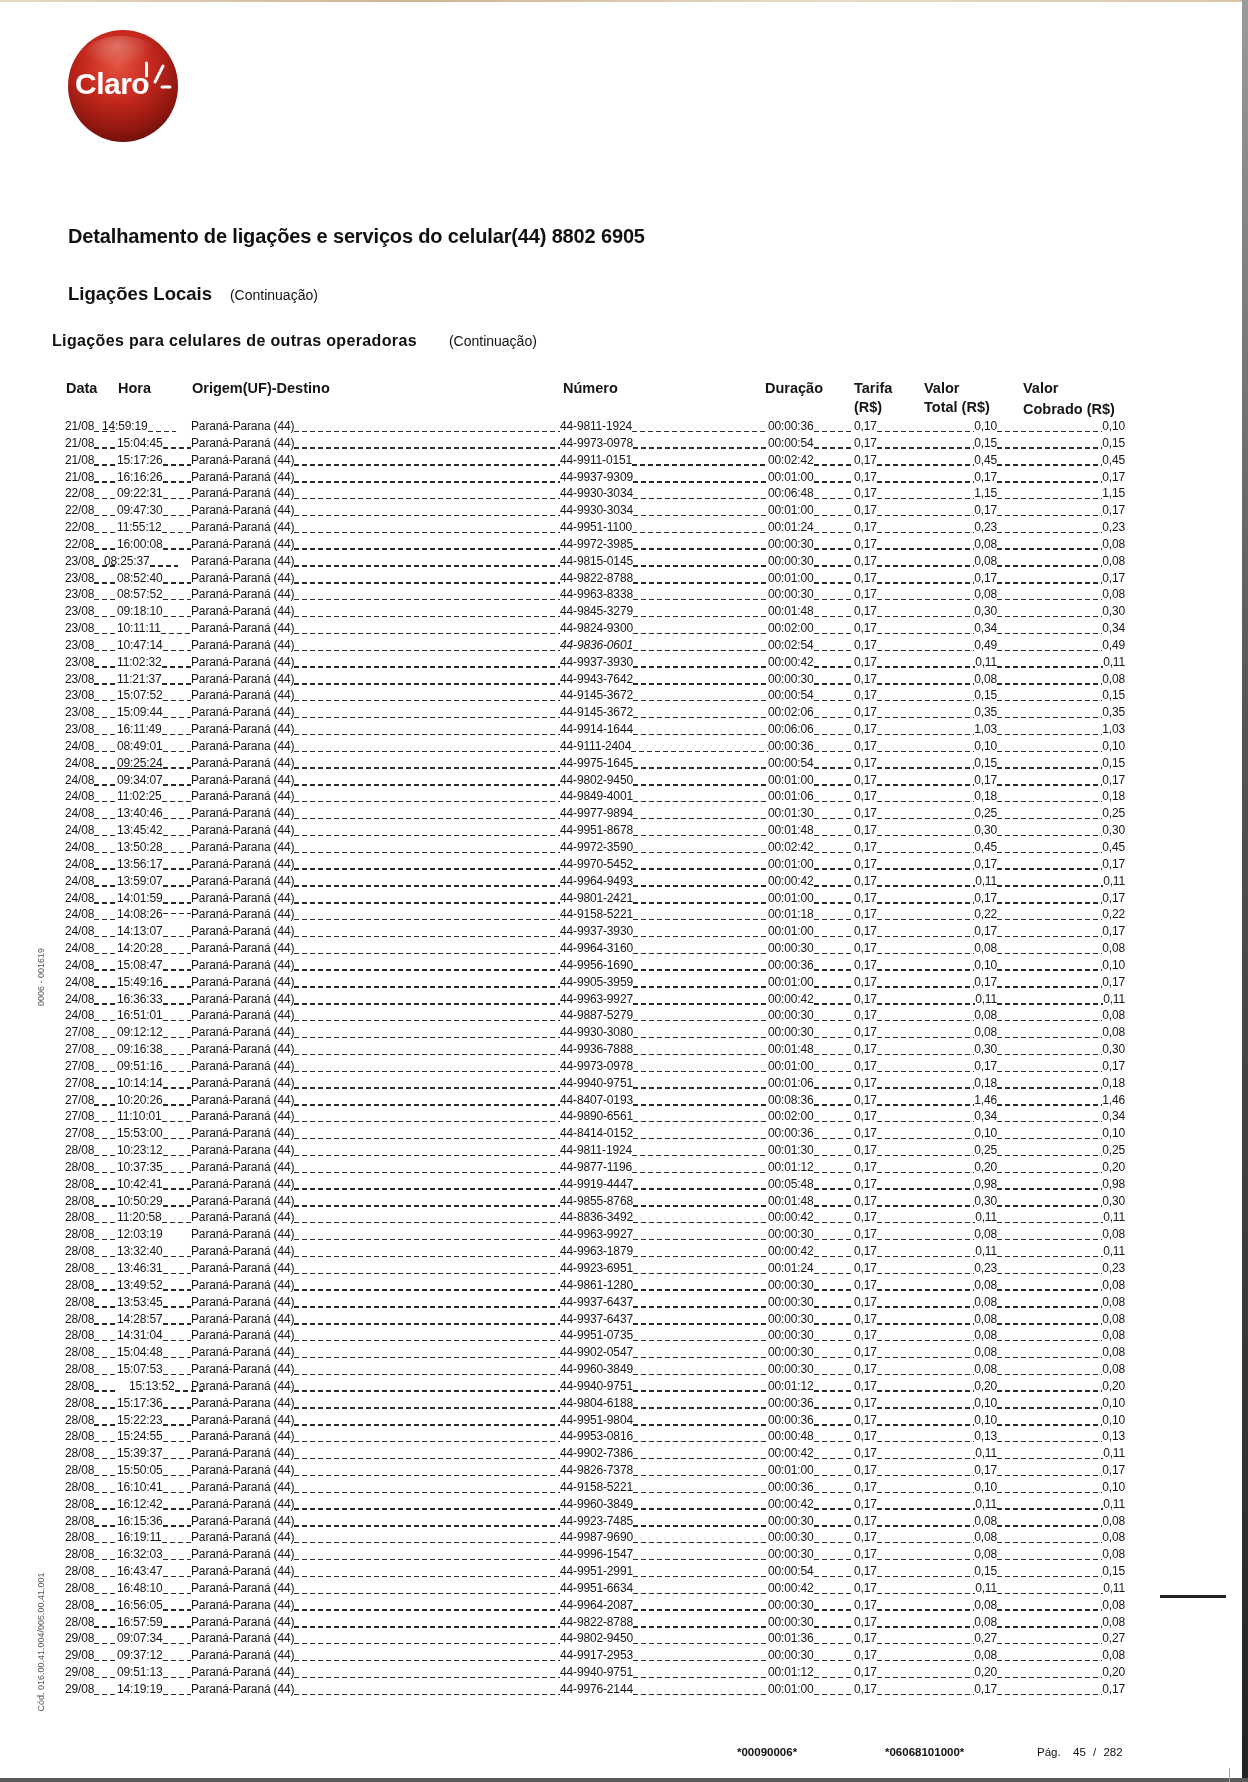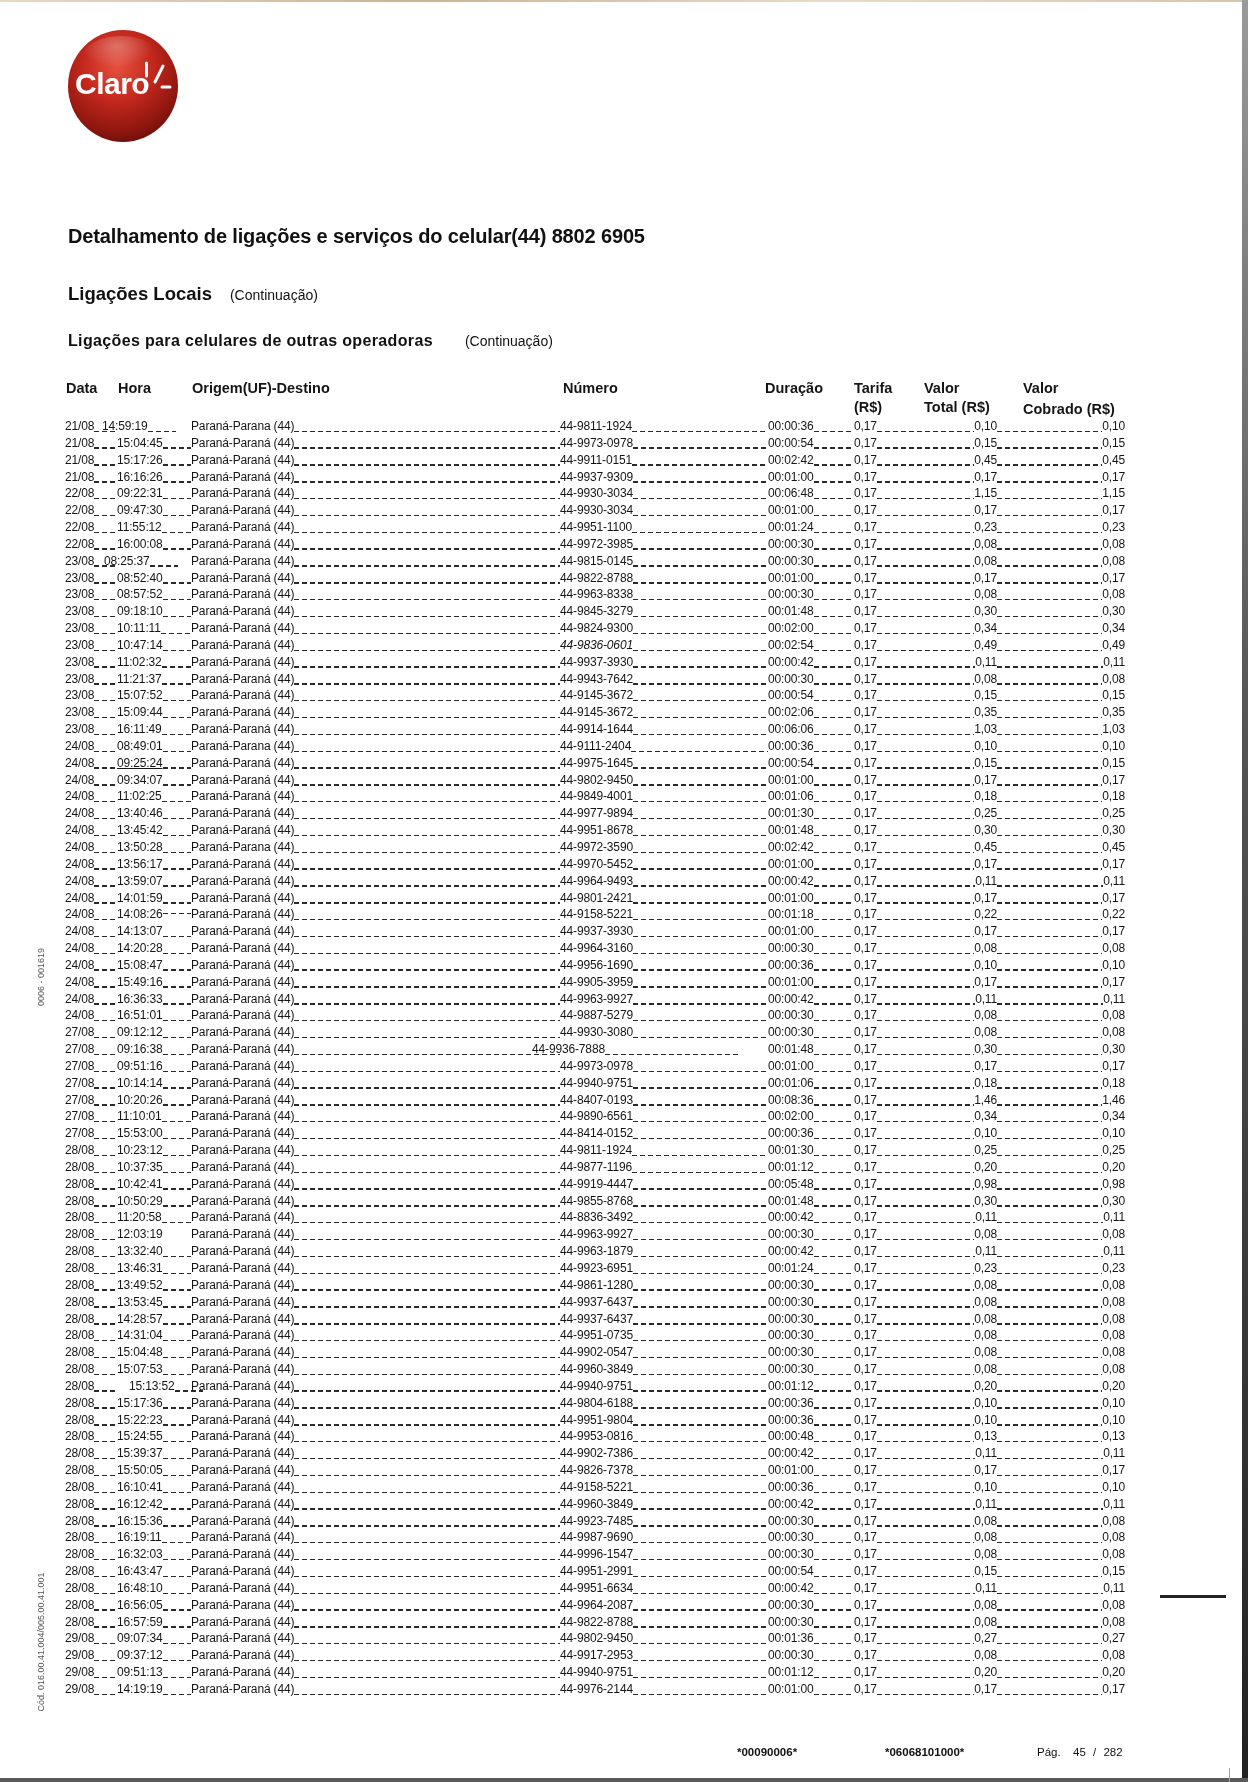--- a/index.html
+++ b/index.html
@@ -2,21 +2,21 @@
 <html><head>
 <meta charset="utf-8">
 <style>
 html,body{margin:0;padding:0;background:#fff;}
 body{width:1248px;height:1782px;position:relative;overflow:hidden;font-family:"Liberation Sans",sans-serif;color:#111;}
 #logo{position:absolute;left:66px;top:28px;width:114px;height:116px;}
 .title{position:absolute;left:68px;top:222px;font-size:20px;font-weight:bold;line-height:28px;letter-spacing:-0.15px;white-space:nowrap;color:#111;}
 .section{position:absolute;left:68px;top:281px;line-height:26px;white-space:nowrap;}
 .section .main{font-size:18.5px;font-weight:bold;}
 .section .note{font-size:14px;margin-left:18px;}
-.subsection{position:absolute;left:68px;top:329px;line-height:24px;white-space:nowrap;text-align:right;}
+.subsection{position:absolute;left:52px;top:329px;line-height:24px;white-space:nowrap;text-align:right;}
 .subsection .main{font-size:16px;font-weight:bold;letter-spacing:0.35px;}
 .subsection .note{font-size:14px;margin-left:32px;}
 .th{position:absolute;top:379px;font-size:14.5px;font-weight:bold;line-height:19px;white-space:nowrap;color:#151515;}
 .th span{display:block;}
 .th.cobrado span.l2{margin-top:2px;}
 .row{position:absolute;left:0;width:1248px;height:17px;font-size:12px;line-height:17px;letter-spacing:-0.15px;color:#151515;}
 .cell{position:absolute;top:0;height:17px;display:flex;align-items:flex-end;}
 .cell .txt{white-space:nowrap;line-height:17px;}
 .cell .leader{flex:1;height:1.4px;margin-bottom:3px;background-image:repeating-linear-gradient(to right,#2a2a2a 0 5px,transparent 5px 8px);}
 .footer-item{position:absolute;top:1745px;font-size:11.5px;line-height:15px;white-space:nowrap;color:#111;}
@@ -1245,21 +1245,21 @@
         <span class="leader"></span>
       </div>
       <div class="cell" style="left: 117px; width: 74px;">
         <span class="txt">09:16:38</span>
         <span class="leader"></span>
       </div>
       <div class="cell" style="left: 191px; width: 369px;">
         <span class="txt">Paraná-Paraná (44)</span>
         <span class="leader"></span>
       </div>
-      <div class="cell" style="left: 532px; width: 208px;">
+      <div class="cell" style="left: 560px; width: 208px;">
         <span class="txt">44-9936-7888</span>
         <span class="leader"></span>
       </div>
       <div class="cell" style="left: 768px; width: 86px;">
         <span class="txt">00:01:48</span>
         <span class="leader"></span>
       </div>
       <div class="cell" style="left: 854px; width: 143px;">
         <span class="txt">0,17</span>
         <span class="leader"></span>

